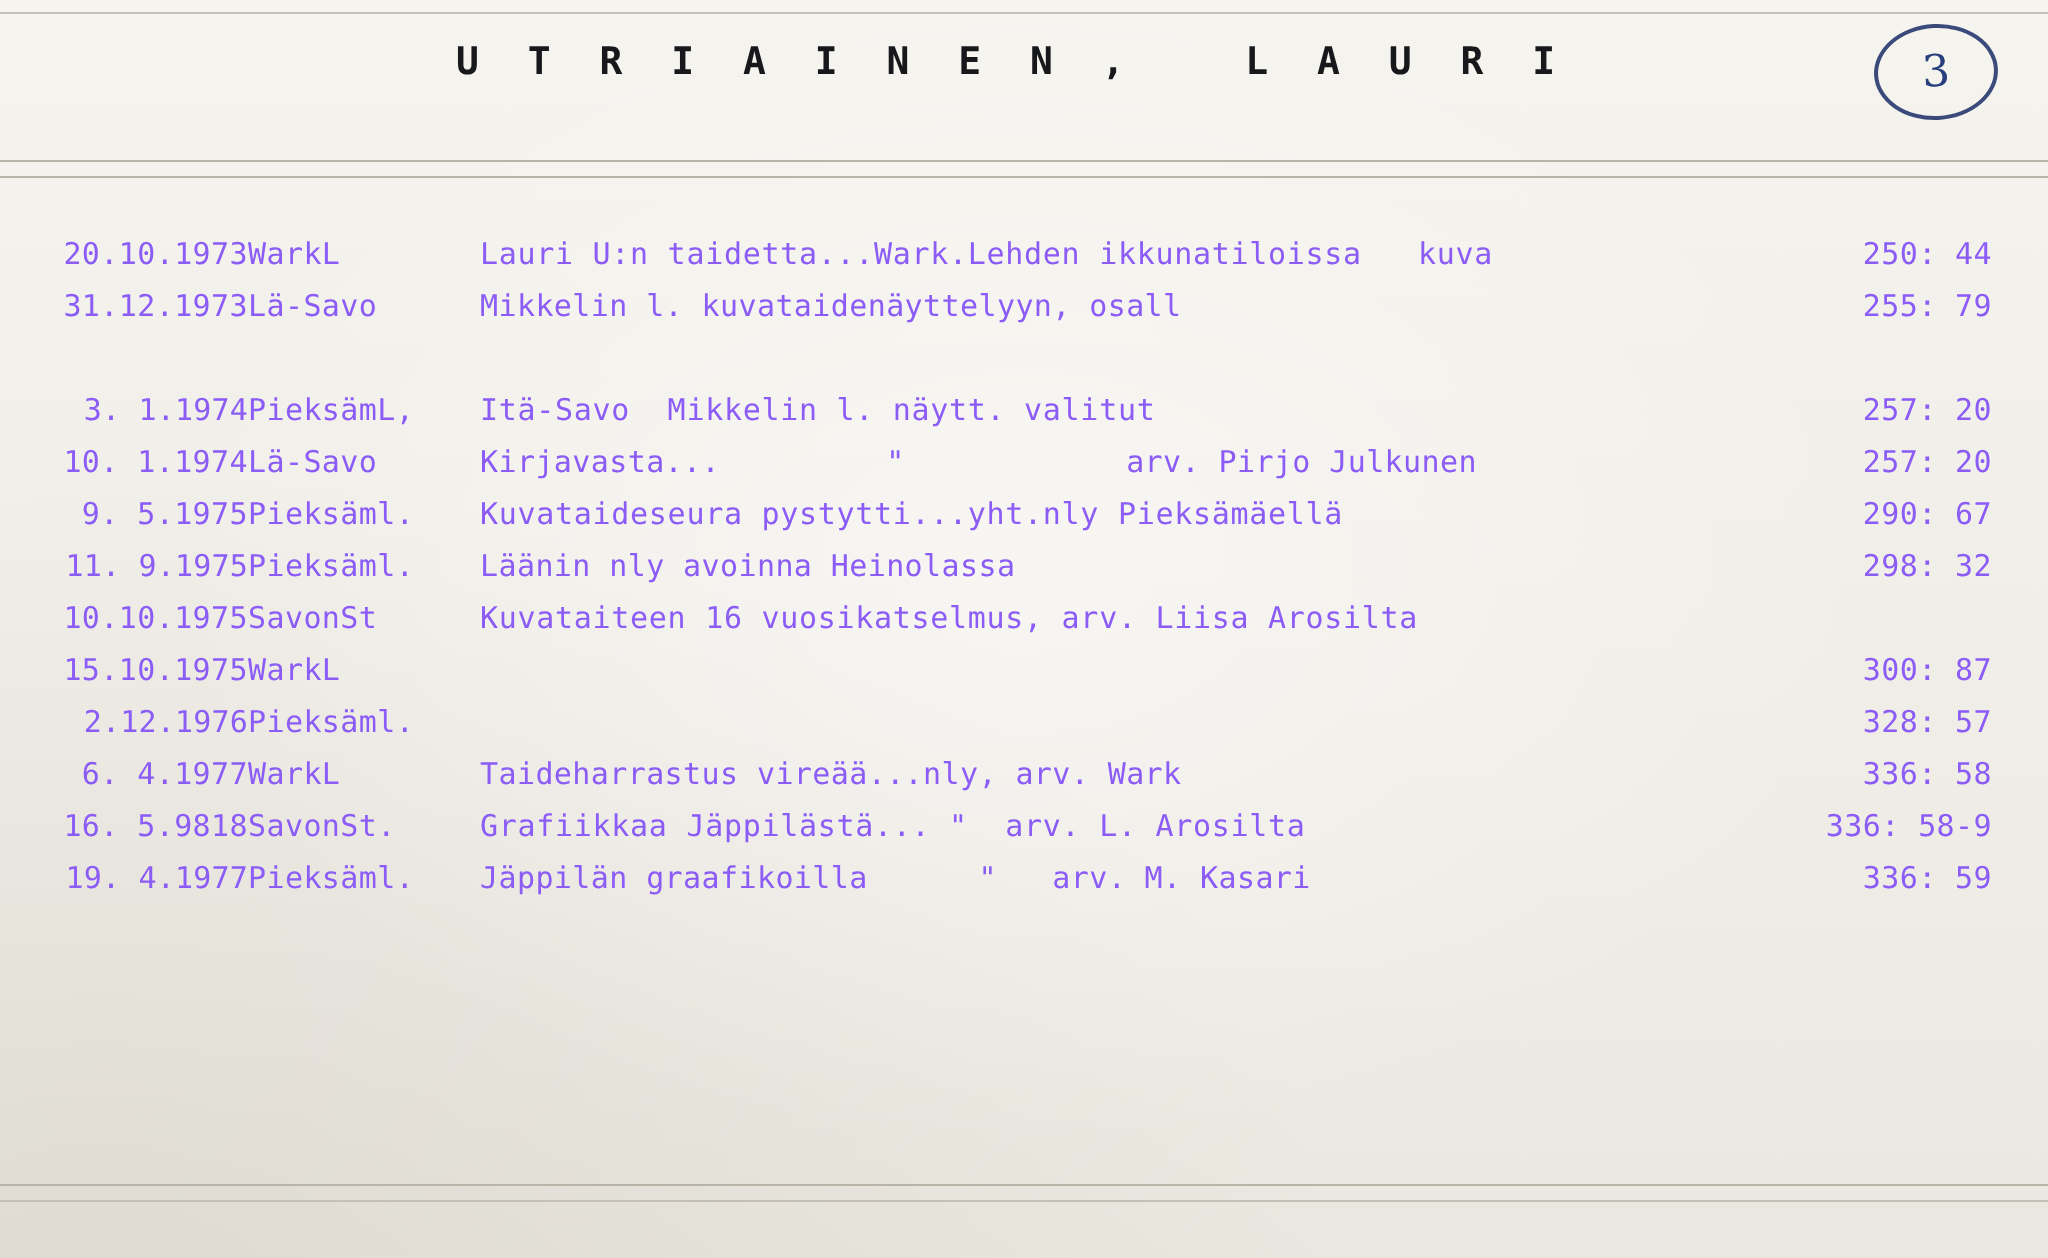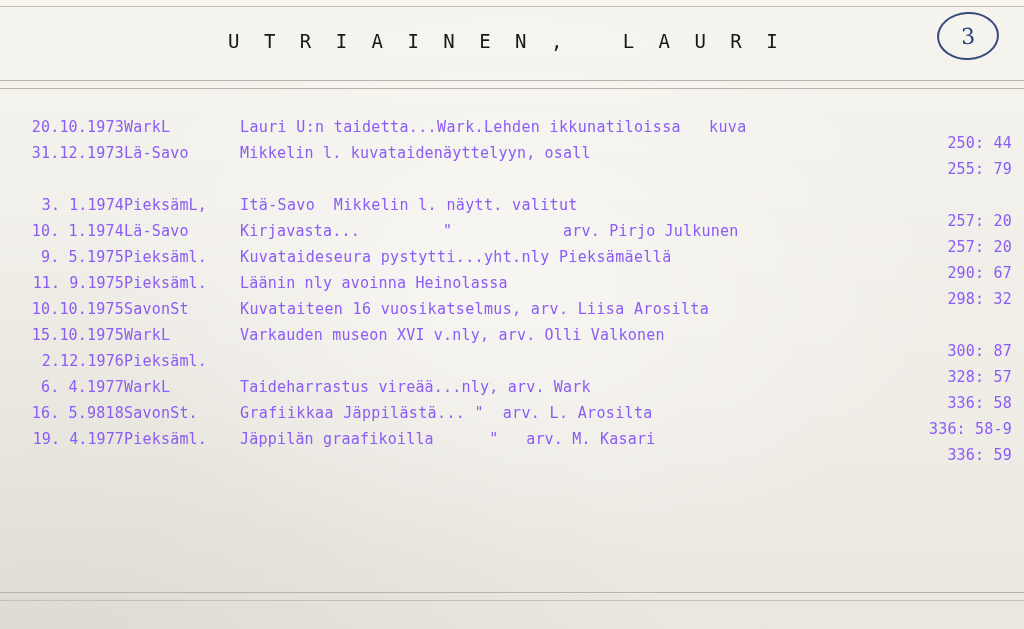--- a/index.html
+++ b/index.html
@@ -40,25 +40,25 @@
     background: #b9b4a8;
   }
   .rule.top-1 { top: 6px; background: #c5c0b5; }
   .rule.top-2 { top: 80px; }
   .rule.top-3 { top: 88px; }
   .rule.bottom-1 { top: 592px; }
   .rule.bottom-2 { top: 600px; background: #c5c0b5; }
 
   .header {
     position: absolute;
-    top: 30px;
+    top: 20px;
     left: 228px;
     font-size: 19px;
     letter-spacing: 6.5px;
-    font-weight: 400;
+    font-weight: 700;
     color: #16181c;
     white-space: pre;
   }
 
   .page-number {
     position: absolute;
     top: 12px;
     right: 25px;
     width: 58px;
     height: 44px;
@@ -102,25 +102,24 @@
     left: 124px;
     white-space: pre;
   }
   .col-text {
     position: absolute;
     left: 240px;
     white-space: pre;
   }
   .col-ref {
     position: absolute;
-    right: 12px;
+    right: 28px;
     width: 180px;
     text-align: right;
     white-space: pre;
-    margin-top: 16px;
   }
 
   
   .entry:nth-child(odd) .col-text { letter-spacing: 0.35px; }
   .entry:nth-child(3n) .col-date { letter-spacing: 0.1px; }
 </style>
 </head>
 <body>
 
 <div class="paper"></div>
@@ -136,18 +135,18 @@
 <div class="page-number">3</div>
 
 <div class="entries">
     <div class="entry"><span class="col-date">20.10.1973</span><span class="col-source">WarkL</span><span class="col-text">Lauri U:n taidetta...Wark.Lehden ikkunatiloissa   kuva</span><span class="col-ref">250: 44</span></div>
     <div class="entry"><span class="col-date">31.12.1973</span><span class="col-source">Lä-Savo</span><span class="col-text">Mikkelin l. kuvataidenäyttelyyn, osall</span><span class="col-ref">255: 79</span></div>
     <div class="entry gap"><span class="col-date">3. 1.1974</span><span class="col-source">PieksämL,</span><span class="col-text">Itä-Savo  Mikkelin l. näytt. valitut</span><span class="col-ref">257: 20</span></div>
     <div class="entry"><span class="col-date">10. 1.1974</span><span class="col-source">Lä-Savo</span><span class="col-text">Kirjavasta...         "            arv. Pirjo Julkunen</span><span class="col-ref">257: 20</span></div>
     <div class="entry"><span class="col-date">9. 5.1975</span><span class="col-source">Pieksäml.</span><span class="col-text">Kuvataideseura pystytti...yht.nly Pieksämäellä</span><span class="col-ref">290: 67</span></div>
     <div class="entry"><span class="col-date">11. 9.1975</span><span class="col-source">Pieksäml.</span><span class="col-text">Läänin nly avoinna Heinolassa</span><span class="col-ref">298: 32</span></div>
     <div class="entry"><span class="col-date">10.10.1975</span><span class="col-source">SavonSt</span><span class="col-text">Kuvataiteen 16 vuosikatselmus, arv. Liisa Arosilta</span></div>
-    <div class="entry"><span class="col-date">15.10.1975</span><span class="col-source">WarkL</span><span class="col-text">Varkauden museon XVI v.nly, arv. Olli Valkonen</span><span class="col-ref">300: 87</span></div>
+    <div class="entry"><span class="col-date">15.10.1975</span><span class="col-source">WarkL</span><span class="col-ref">300: 87</span></div>
     <div class="entry"><span class="col-date">2.12.1976</span><span class="col-source">Pieksäml.</span><span class="col-ref">328: 57</span></div>
     <div class="entry"><span class="col-date">6. 4.1977</span><span class="col-source">WarkL</span><span class="col-text">Taideharrastus vireää...nly, arv. Wark</span><span class="col-ref">336: 58</span></div>
     <div class="entry"><span class="col-date">16. 5.9818</span><span class="col-source">SavonSt.</span><span class="col-text">Grafiikkaa Jäppilästä... "  arv. L. Arosilta</span><span class="col-ref">336: 58-9</span></div>
     <div class="entry"><span class="col-date">19. 4.1977</span><span class="col-source">Pieksäml.</span><span class="col-text">Jäppilän graafikoilla      "   arv. M. Kasari</span><span class="col-ref">336: 59</span></div>
   </div>
 
 </body></html>

